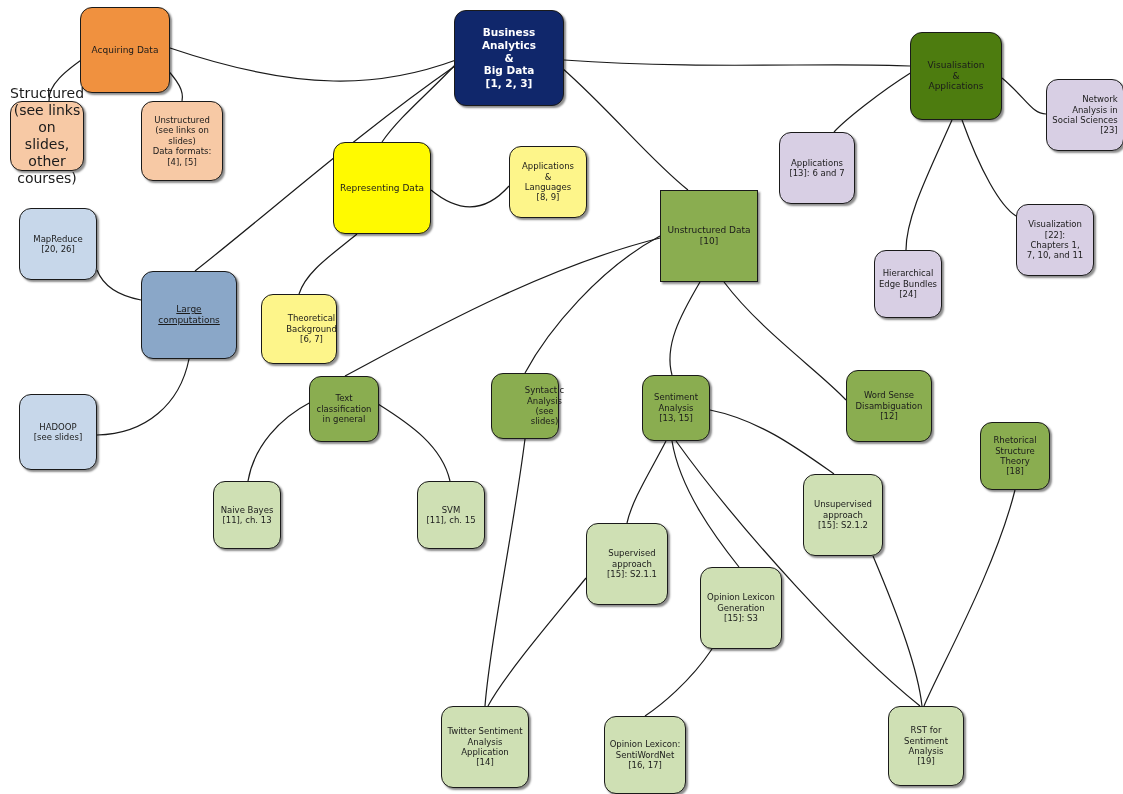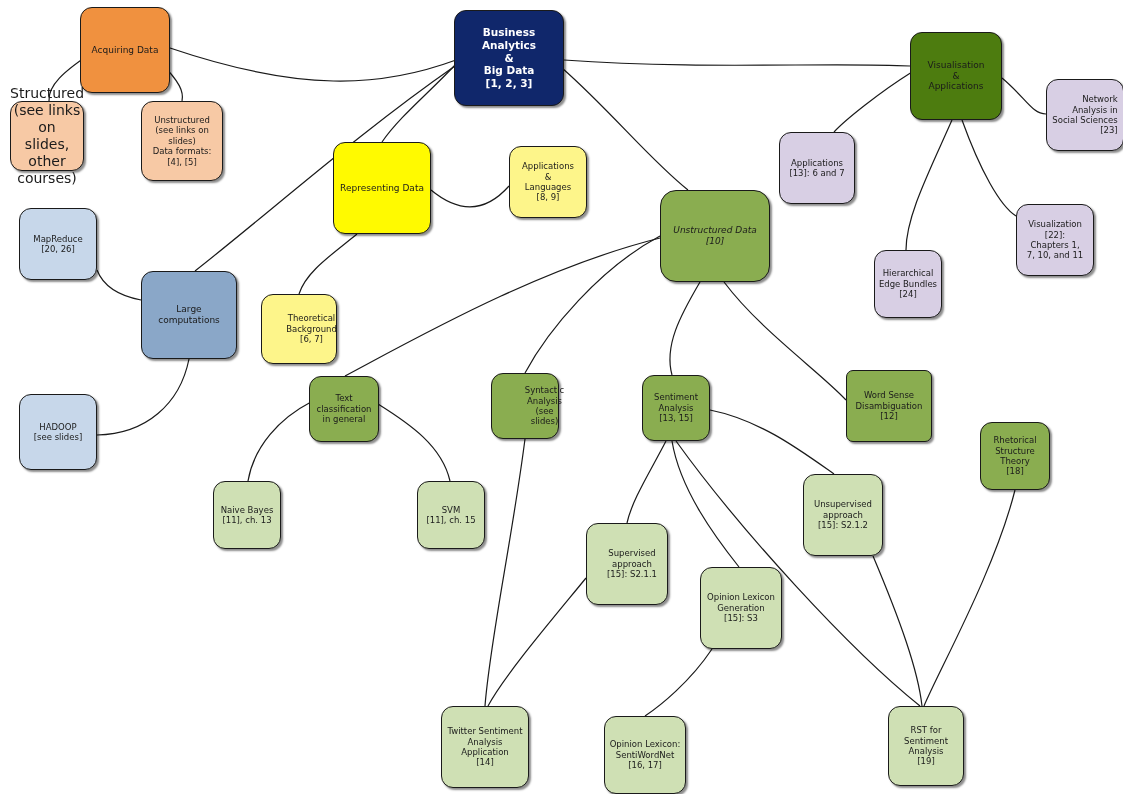--- a/index.html
+++ b/index.html
@@ -94,57 +94,57 @@
 Data formats:
 [4], [5]</div>
     <div class="node" style="left: 333px; top: 142px; width: 98px; height: 92px; background: rgb(255, 250, 0); color: rgb(27, 27, 27); font-size: 9px; border-radius: 12px;">Representing Data</div>
     <div class="node" style="left: 509px; top: 146px; width: 78px; height: 72px; background: rgb(253, 245, 138); color: rgb(27, 27, 27); font-size: 8.5px; border-radius: 12px;">Applications
 &amp;
 Languages
 [8, 9]</div>
     <div class="node" style="left: 261px; top: 294px; width: 76px; height: 70px; background: rgb(253, 245, 138); color: rgb(27, 27, 27); font-size: 8.5px; border-radius: 12px; padding-left: 28px;">Theoretical
 Background
 [6, 7]</div>
-    <div class="node" style="left: 141px; top: 271px; width: 96px; height: 88px; background: rgb(138, 167, 200); color: rgb(27, 27, 27); font-size: 9px; border-radius: 12px;">Large computations</div>
+    <div class="node" style="left: 141px; top: 271px; width: 96px; height: 88px; background: rgb(138, 167, 200); color: rgb(27, 27, 27); font-size: 9px; border-radius: 12px; text-decoration: underline;">Large computations</div>
     <div class="node" style="left: 19px; top: 208px; width: 78px; height: 72px; background: rgb(199, 215, 234); color: rgb(27, 27, 27); font-size: 8.5px; border-radius: 12px;">MapReduce
 [20, 26]</div>
     <div class="node" style="left: 19px; top: 394px; width: 78px; height: 76px; background: rgb(199, 215, 234); color: rgb(27, 27, 27); font-size: 8.5px; border-radius: 12px;">HADOOP
 [see slides]</div>
     <div class="node" style="left: 910px; top: 32px; width: 92px; height: 88px; background: #4d7c0f; color: rgb(27, 27, 27); font-size: 9px; border-radius: 12px;">Visualisation
 &amp;
 Applications</div>
     <div class="node" style="left: 779px; top: 132px; width: 76px; height: 72px; background: rgb(216, 207, 228); color: rgb(27, 27, 27); font-size: 8.5px; border-radius: 12px;">Applications
 [13]: 6 and 7</div>
     <div class="node" style="left: 1046px; top: 79px; width: 78px; height: 72px; background: rgb(216, 207, 228); color: rgb(27, 27, 27); font-size: 8.5px; border-radius: 12px; text-align: right;">Network
 Analysis in
 Social Sciences
 [23]</div>
     <div class="node" style="left: 1016px; top: 204px; width: 78px; height: 72px; background: rgb(216, 207, 228); color: rgb(27, 27, 27); font-size: 8.5px; border-radius: 12px;">Visualization
 [22]:
 Chapters 1,
 7, 10, and 11</div>
     <div class="node" style="left: 874px; top: 250px; width: 68px; height: 68px; background: rgb(216, 207, 228); color: rgb(27, 27, 27); font-size: 8.5px; border-radius: 12px;">Hierarchical
 Edge Bundles
 [24]</div>
-    <div class="node" style="left: 660px; top: 190px; width: 110px; height: 92px; background: rgb(138, 173, 80); color: rgb(27, 27, 27); font-size: 9px; border-radius: 16px; font-style: italic;">Unstructured  Data
+    <div class="node" style="left: 660px; top: 190px; width: 98px; height: 92px; background: rgb(138, 173, 80); color: rgb(27, 27, 27); font-size: 9px; border-radius: 0;">Unstructured  Data
 [10]</div>
     <div class="node" style="left: 309px; top: 376px; width: 70px; height: 66px; background: rgb(138, 173, 80); color: rgb(27, 27, 27); font-size: 8.5px; border-radius: 12px;">Text
 classification
 in general</div>
     <div class="node" style="left: 213px; top: 481px; width: 68px; height: 68px; background: rgb(207, 224, 180); color: rgb(27, 27, 27); font-size: 8.5px; border-radius: 12px;">Naive Bayes
 [11], ch. 13</div>
     <div class="node" style="left: 417px; top: 481px; width: 68px; height: 68px; background: rgb(207, 224, 180); color: rgb(27, 27, 27); font-size: 8.5px; border-radius: 12px;">SVM
 [11], ch. 15</div>
     <div class="node" style="left: 491px; top: 373px; width: 68px; height: 66px; background: rgb(138, 173, 80); color: rgb(27, 27, 27); font-size: 8.5px; border-radius: 12px; padding-left: 42px;">Syntactic
 Analysis
 (see slides)</div>
     <div class="node" style="left: 642px; top: 375px; width: 68px; height: 66px; background: rgb(138, 173, 80); color: rgb(27, 27, 27); font-size: 8.5px; border-radius: 12px;">Sentiment
 Analysis
 [13, 15]</div>
-    <div class="node" style="left: 846px; top: 370px; width: 86px; height: 72px; background: rgb(138, 173, 80); color: rgb(27, 27, 27); font-size: 8.5px; border-radius: 7px;">Word Sense
+    <div class="node" style="left: 846px; top: 370px; width: 86px; height: 72px; background: rgb(138, 173, 80); color: rgb(27, 27, 27); font-size: 8.5px; border-radius: 12px;">Word Sense
 Disambiguation
 [12]</div>
     <div class="node" style="left: 980px; top: 422px; width: 70px; height: 68px; background: rgb(138, 173, 80); color: rgb(27, 27, 27); font-size: 8.5px; border-radius: 12px;">Rhetorical
 Structure
 Theory
 [18]</div>
     <div class="node" style="left: 586px; top: 523px; width: 82px; height: 82px; background: rgb(207, 224, 180); color: rgb(27, 27, 27); font-size: 8.5px; border-radius: 12px; padding-left: 13px;">Supervised
 approach
 [15]: S2.1.1</div>
     <div class="node" style="left: 803px; top: 474px; width: 80px; height: 82px; background: rgb(207, 224, 180); color: rgb(27, 27, 27); font-size: 8.5px; border-radius: 12px;">Unsupervised

